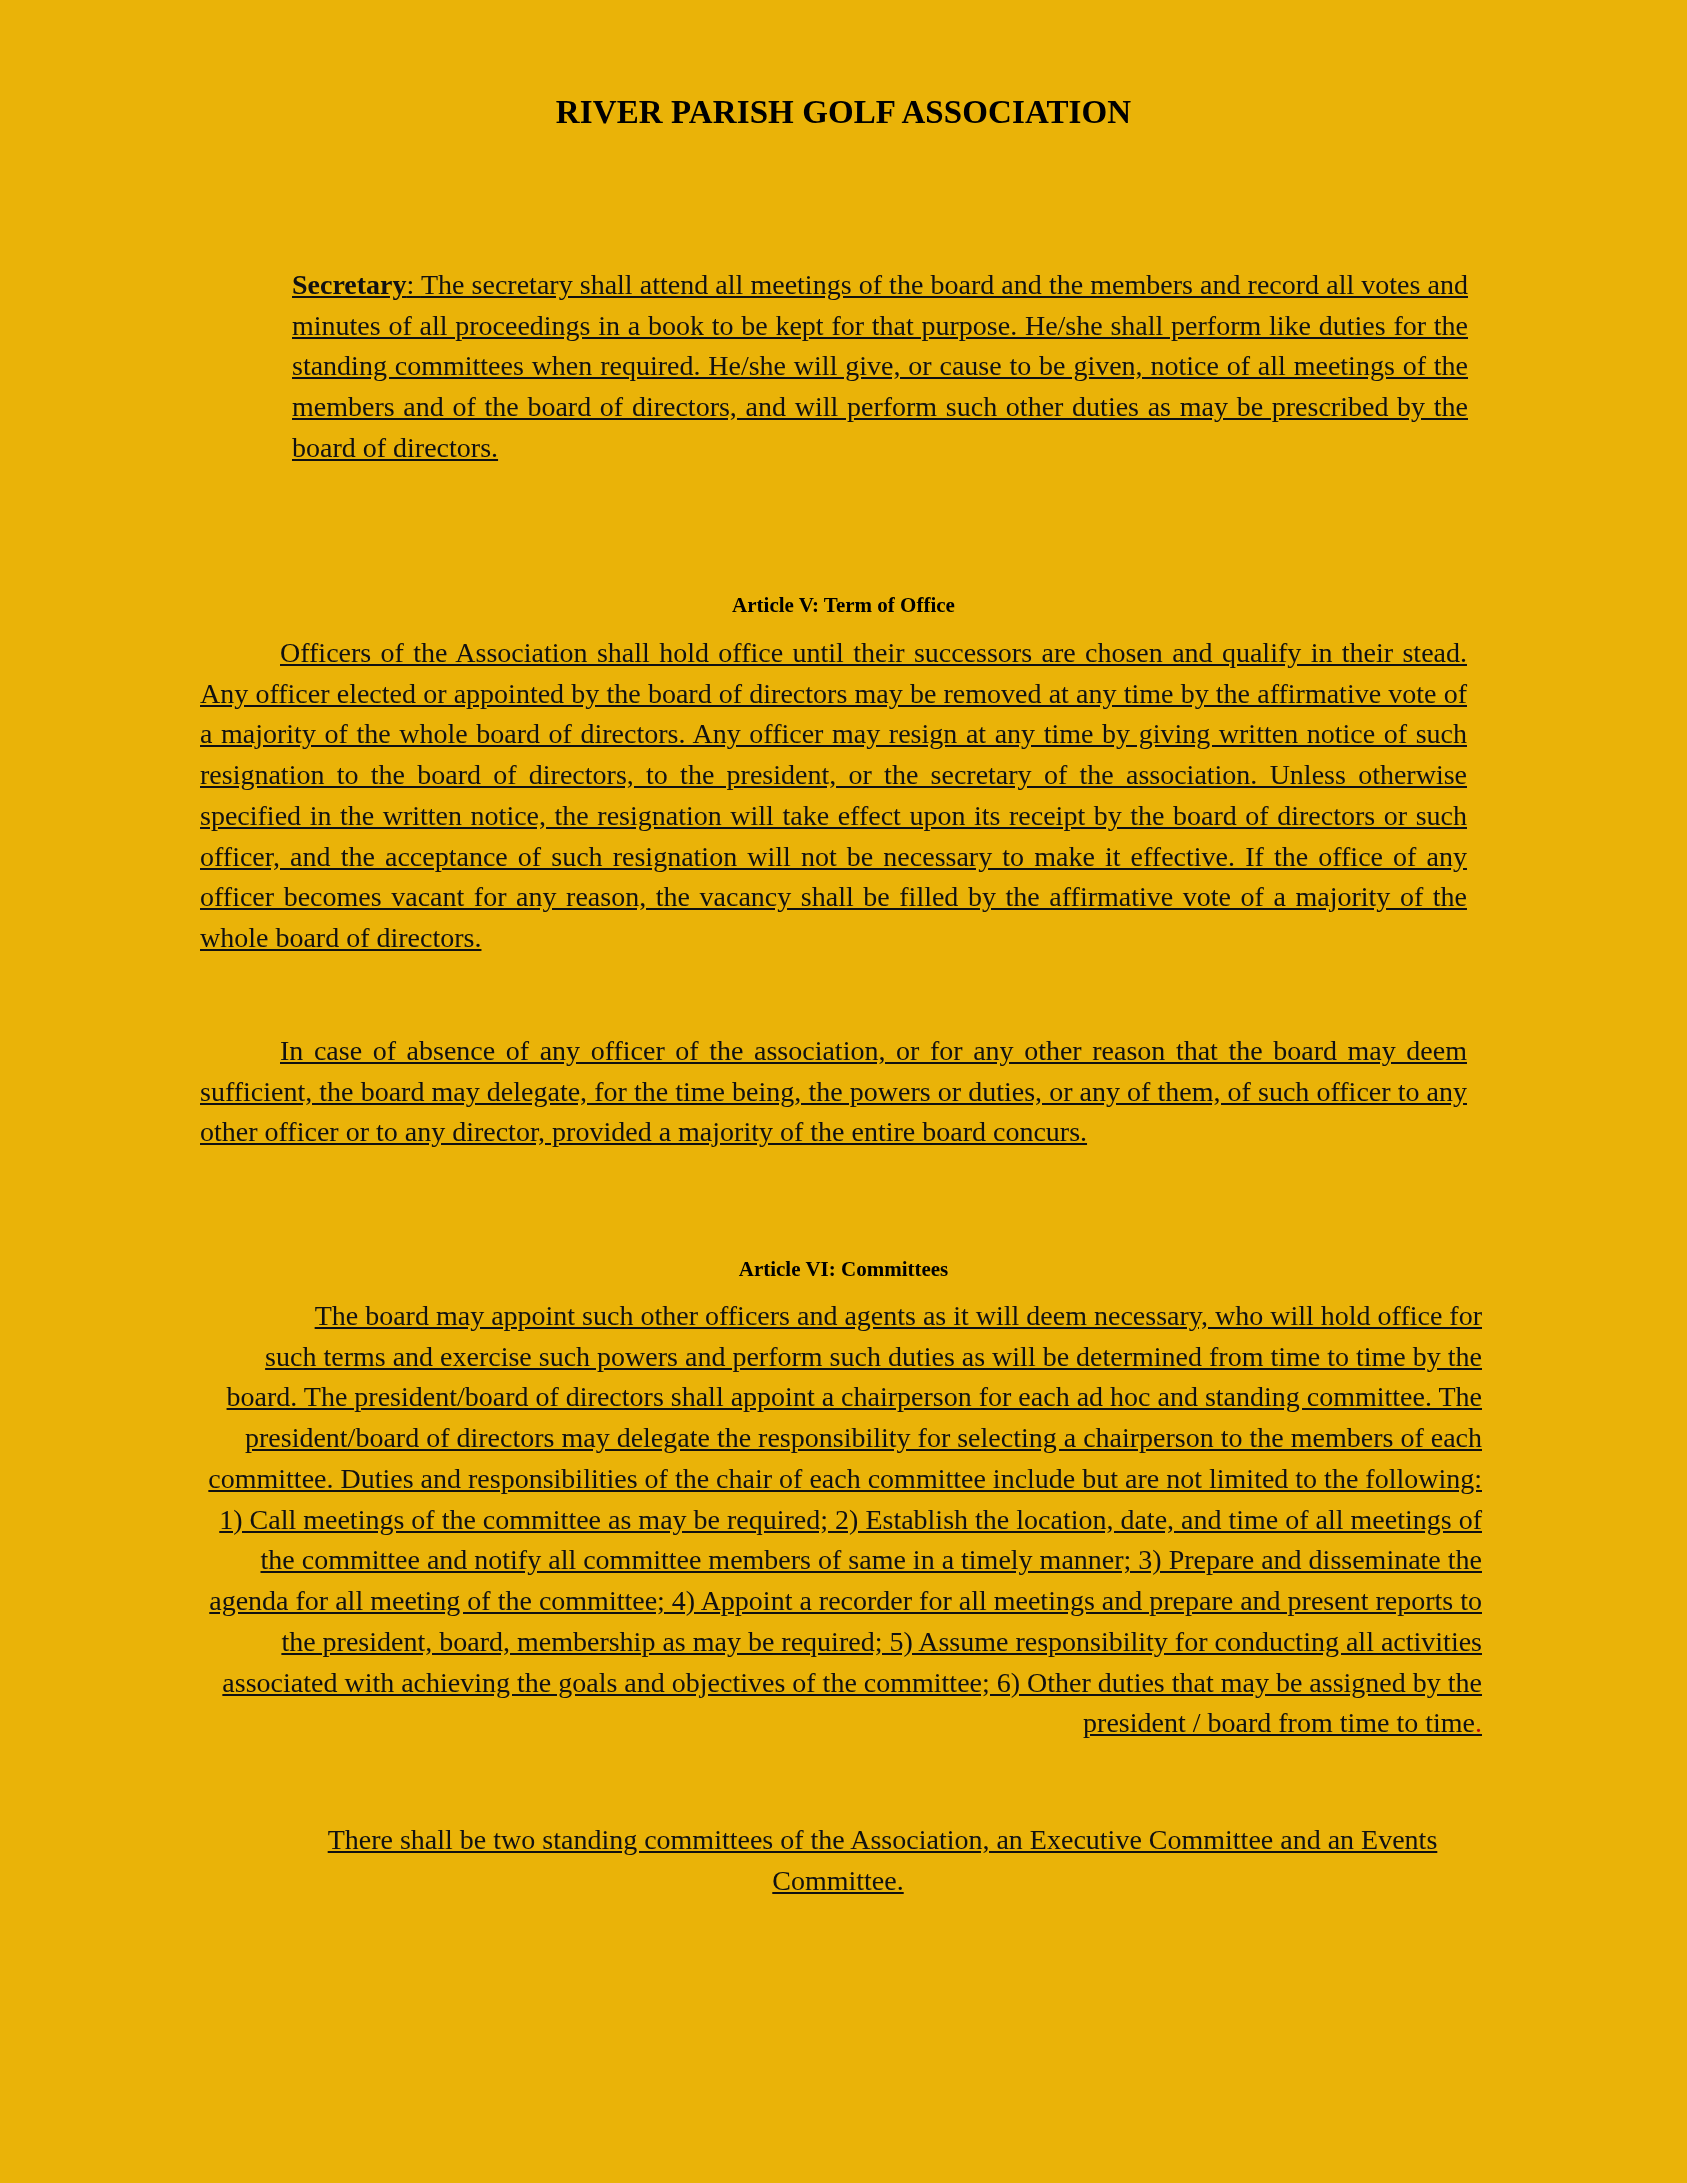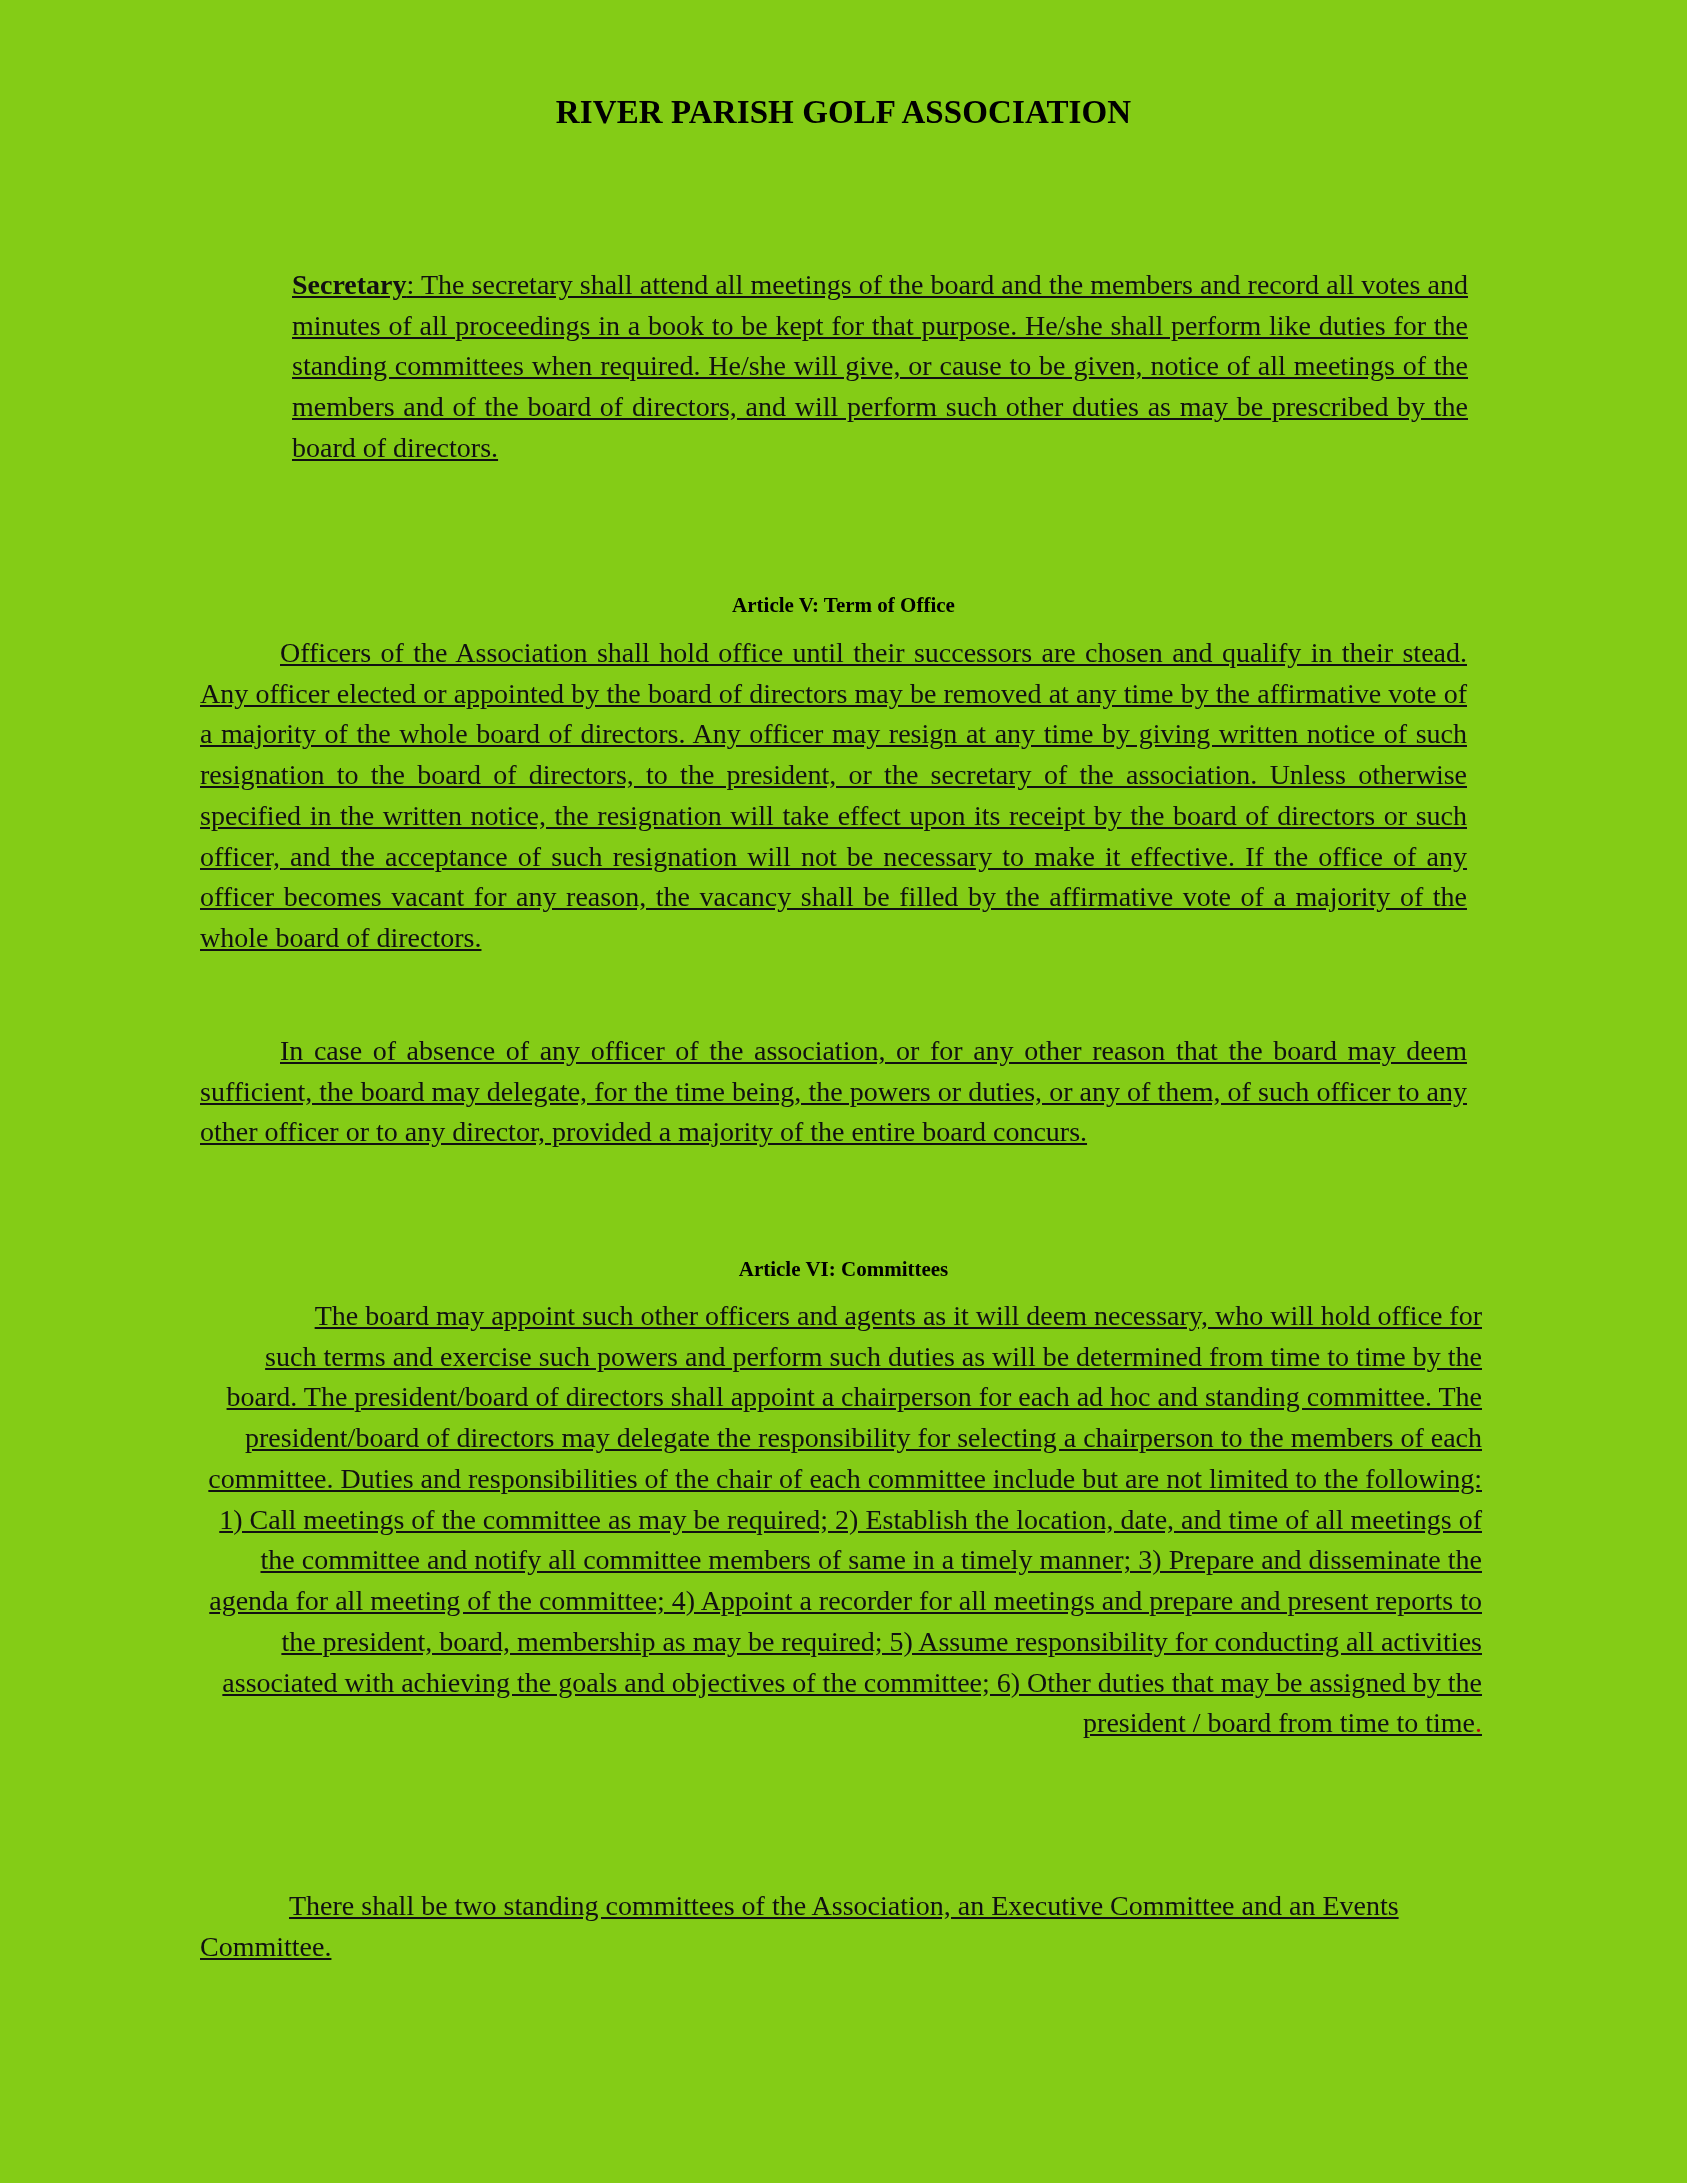--- a/index.html
+++ b/index.html
@@ -6,21 +6,21 @@
   html, body {
     margin: 0;
     padding: 0;
     background: #ffffff;
   }
 
   .page {
     position: relative;
     width: 1687px;
     height: 2183px;
-    background: #84cc16;
+    background: #eab308;
     margin: 0 auto;
     font-family: "Liberation Serif", "DejaVu Serif", serif;
     color: #000000;
     box-sizing: border-box;
     overflow: hidden;
   }
 
   
   .doc-header {
     position: absolute;
@@ -101,24 +101,24 @@
     left: 200px;
     width: 1282px;
     text-align: right;
     text-indent: 80px;
   }
   .red-dot { color: #c00014; }
 
   
   .closing-para {
     position: absolute;
-    top: 1886px;
+    top: 1820px;
     left: 200px;
     width: 1276px;
-    text-align: left;
+    text-align: center;
     text-indent: 89px;
   }
 </style>
 </head>
 <body>
 
 <div class="page">
 
   <div class="doc-header">
     <div class="doc-title-line">RIVER PARISH GOLF ASSOCIATION</div>

